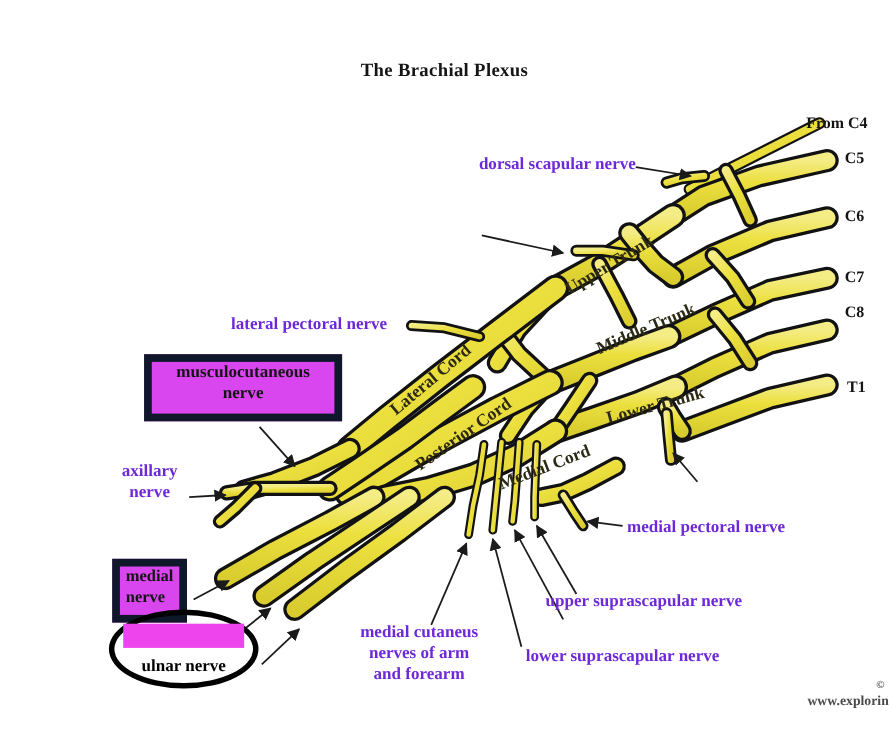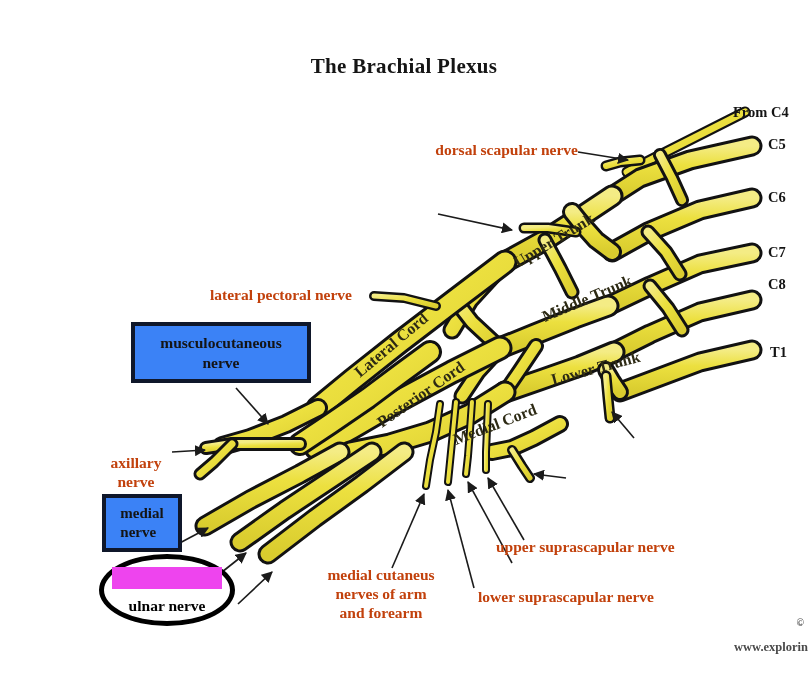--- a/index.html
+++ b/index.html
@@ -22,62 +22,62 @@
     top: 0;
     width: 808px;
     height: 684px;
   }
   .ttl {
     position: absolute;
     left: 0;
     top: 54px;
     width: 808px;
     text-align: center;
-    font-size: 21px;
+    font-size: 17px;
     font-weight: bold;
     letter-spacing: 0.3px;
     color: #151515;
   }
   .lbl {
     position: absolute;
     font-size: 15.5px;
     font-weight: bold;
     line-height: 1.22;
-    color: #c2410c;
+    color: #6d28d9;
     white-space: pre;
   }
   .lbl.r { text-align: right; }
   .lbl.c { text-align: center; }
   .root-lbl {
     position: absolute;
     font-size: 14.5px;
     font-weight: bold;
     color: #141414;
     white-space: pre;
   }
   
   .boxed {
     position: absolute;
-    border: 4px solid #0f172a;
-    background: #3b82f6;
+    border: 7px solid #0f172a;
+    background: #d946ef;
     box-sizing: border-box;
     display: flex;
-    align-items: center;
+    align-items: flex-start;
     justify-content: center;
   }
   .boxed .txt {
     font-size: 15.5px;
     font-weight: bold;
     line-height: 1.25;
     color: #141414;
     white-space: pre;
     text-align: center;
   }
   #box-musculocutaneous { left: 131px; top: 322px; width: 180px; height: 61px; }
-  #box-medial-nerve { left: 102px; top: 494px; width: 80px; height: 58px; }
+  #box-medial-nerve { left: 102px; top: 508px; width: 68px; height: 58px; }
   #box-medial-nerve .txt { text-align: left; font-size: 15px; }
   
   #ellipse-ulnar {
     position: absolute;
     left: 99px;
     top: 554px;
     width: 136px;
     height: 72px;
     border: 5px solid #000000;
     border-radius: 50%;
@@ -103,21 +103,21 @@
     color: #000000;
   }
   .wm {
     position: absolute;
     font-size: 12.5px;
     font-weight: bold;
     color: #4a4a4a;
     white-space: pre;
   }
   #wm-copy { right: 4px; top: 617px; font-size: 10px; }
-  #wm-url  { right: 0px; top: 630px; margin-top: 10px; }
+  #wm-url  { right: 0px; top: 630px; }
 </style>
 </head>
 <body>
 
 <div id="page">
 
   <svg id="plexus-svg" viewBox="0 0 808 684">
     <defs>
       <linearGradient id="nerveGrad" x1="0" y1="0" x2="0" y2="1">
         <stop offset="0%" stop-color="#f4ec85"></stop>
@@ -323,24 +323,25 @@
   <div class="root-lbl" style="left:768px; top:189px;">C6</div>
   <div class="root-lbl" style="left:768px; top:244px;">C7</div>
   <div class="root-lbl" style="left:768px; top:276px;">C8</div>
   <div class="root-lbl" style="left:770px; top:344px;">T1</div>
 
   <div class="lbl r" style="left:348px; top:141px; width:230px;">dorsal scapular nerve</div>
 
 
   <div class="lbl r" style="left:142px; top:286px; width:210px;">lateral pectoral nerve</div>
 
-  <div class="lbl c" style="left:98px; top:454px; width:76px;">axillary
+  <div class="lbl c" style="left:98px; top:420px; width:76px;">axillary
 nerve</div>
 
 
+  <div class="lbl" style="left:570px; top:471px;">medial pectoral nerve</div>
 
   <div class="lbl" style="left:496px; top:538px;">upper suprascapular nerve</div>
 
 
   <div class="lbl" style="left:478px; top:588px;">lower suprascapular nerve</div>
 
   <div class="lbl c" style="left:296px; top:566px; width:170px;">medial cutaneus
 nerves of arm
 and forearm</div>
 

